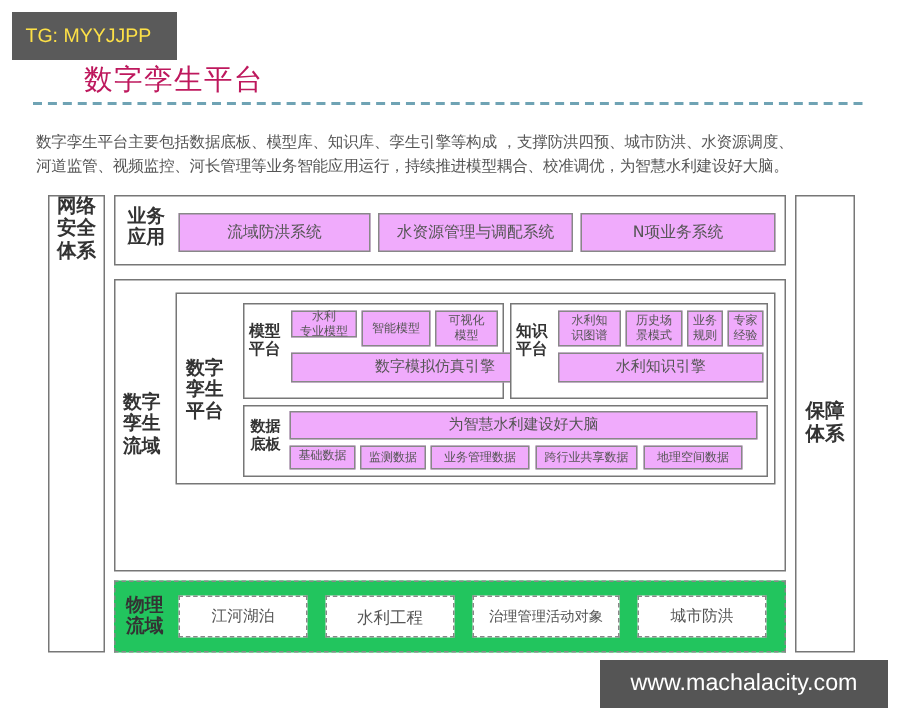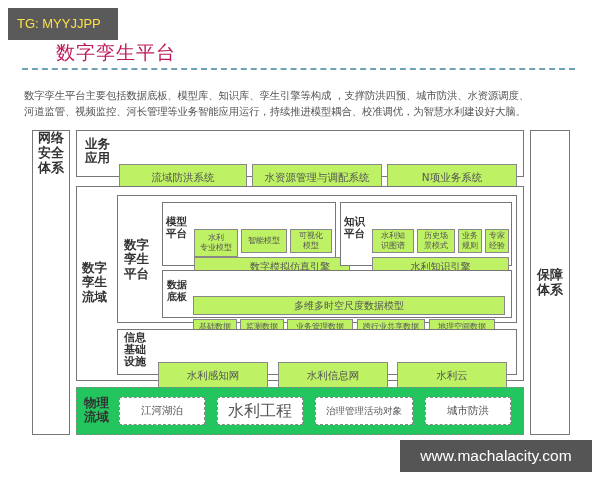--- a/index.html
+++ b/index.html
@@ -21,23 +21,23 @@
   }
   .intro {
     position: absolute; left: 24px; top: 87px; width: 555px;
     font-size: 10.4px; line-height: 16px; color: #555; letter-spacing: -0.15px;
     white-space: nowrap;
   }
   .box { position: absolute; border: 1.4px solid #777; background: #fff; }
   .dbox { position: absolute; border: 1.2px dashed #888; background: #22c55e; }
   .lbl { position: absolute; font-weight: bold; color: #333; line-height: 1.15; }
   .cell {
-    position: absolute; border: 1.2px solid #888; background: #bef264;
+    position: absolute; border: 1.2px solid #888; background: #f0abfc;
     display: flex; align-items: center; justify-content: center; text-align: center;
-    color: #555; line-height: 1.2; margin-top: 22px;
+    color: #555; line-height: 1.2;
   }
   .dcell {
     position: absolute; border: 1.2px dashed #888; background: #fff;
     display: flex; align-items: center; justify-content: center; text-align: center;
     color: #555;
   }
   .url-badge {
     position: absolute; left: 400px; top: 440px; width: 192px; height: 32px;
     background: #555; color: #fff; font-family: "Liberation Sans", sans-serif;
     font-size: 15.5px; line-height: 32px; text-align: center;
@@ -80,21 +80,21 @@
 流域</div>
 
   <div class="box" style="left:40px; top:8px; width:400px; height:128px;">
     <div class="lbl" style="left:6px; top:42px; font-size:12.5px; white-space:pre;">数字
 孪生
 平台</div>
 
     <div class="box" style="left:44px; top:6px; width:174px; height:64px;">
       <div class="lbl" style="left:3px; top:12px; font-size:10.5px; white-space:pre;">模型
 平台</div>
-      <div class="cell" style="left:31px; top:4px; width:44px; height:28px; font-size:8px; white-space:pre;">水利
+      <div class="cell" style="left:31px; top:4px; width:44px; height:18px; font-size:8px; white-space:pre;">水利
 专业模型</div>
       <div class="cell" style="left:78px; top:4px; width:46px; height:24px; font-size:8px; white-space:pre;">智能模型</div>
       <div class="cell" style="left:127px; top:4px; width:42px; height:24px; font-size:8px; white-space:pre;">可视化
 模型</div>
       <div class="cell" style="left:31px; top:32px; width:156px; height:20px; font-size:10px;padding-left:36px;">数字模拟仿真引擎</div>
     </div>
 
     <div class="box" style="left:222px; top:6px; width:172px; height:64px;">
       <div class="lbl" style="left:3px; top:12px; font-size:10.5px; white-space:pre;">知识
 平台</div>
@@ -105,41 +105,33 @@
       <div class="cell" style="left:117px; top:4px; width:24px; height:24px; font-size:8px; white-space:pre;">业务
 规则</div>
       <div class="cell" style="left:144px; top:4px; width:24px; height:24px; font-size:8px; white-space:pre;">专家
 经验</div>
       <div class="cell" style="left:31px; top:32px; width:137px; height:20px; font-size:10px;">水利知识引擎</div>
     </div>
 
     <div class="box" style="left:44px; top:74px; width:350px; height:48px;">
       <div class="lbl" style="left:4px; top:8px; font-size:10px; white-space:pre;">数据
 底板</div>
-      <div class="cell" style="left:30px; top:3px; width:312px; height:19px; font-size:10px;">多维多时空尺度数据模型</div>
+      <div class="cell" style="left:30px; top:3px; width:312px; height:19px; font-size:10px;">为智慧水利建设好大脑</div>
       <div class="cell" style="left:30px; top:26px; width:44px; height:16px; font-size:8px;font-family:Liberation Mono, monospace;">基础数据</div>
       <div class="cell" style="left:77px; top:26px; width:44px; height:16px; font-size:8px;">监测数据</div>
       <div class="cell" style="left:124px; top:26px; width:66px; height:16px; font-size:8px;">业务管理数据</div>
       <div class="cell" style="left:194px; top:26px; width:68px; height:16px; font-size:8px;">跨行业共享数据</div>
       <div class="cell" style="left:266px; top:26px; width:66px; height:16px; font-size:8px;">地理空间数据</div>
     </div>
   </div>
 
-  <div class="box" style="left:40px; top:142px; width:400px; height:46px;">
-    <div class="lbl" style="left:6px; top:2px; font-size:11px; white-space:pre; line-height:1.1;">信息
-基础
-设施</div>
-    <div class="cell" style="left:40px; top:10px; width:110px; height:26px; font-size:10.5px;">水利感知网</div>
-    <div class="cell" style="left:160px; top:10px; width:110px; height:26px; font-size:10.5px;">水利信息网</div>
-    <div class="cell" style="left:279px; top:10px; width:110px; height:26px; font-size:10.5px;">水利云</div>
-  </div>
 </div>
 
 <div class="dbox" style="left:76px; top:387px; width:448px; height:48px;">
   <div class="lbl" style="left:7px; top:8px; font-size:12.5px; white-space:pre;">物理
 流域</div>
   <div class="dcell" style="left:42px; top:9px; width:86px; height:28px; font-size:10.5px;">江河湖泊</div>
-  <div class="dcell" style="left:140px; top:9px; width:86px; height:28px; font-size:16px;">水利工程</div>
+  <div class="dcell" style="left:140px; top:9px; width:86px; height:28px; font-size:11px;">水利工程</div>
   <div class="dcell" style="left:238px; top:9px; width:98px; height:28px; font-size:9.5px;">治理管理活动对象</div>
   <div class="dcell" style="left:348px; top:9px; width:86px; height:28px; font-size:10.5px;">城市防洪</div>
 </div>
 
 <div class="url-badge">www.machalacity.com</div>
 
 </body></html>

